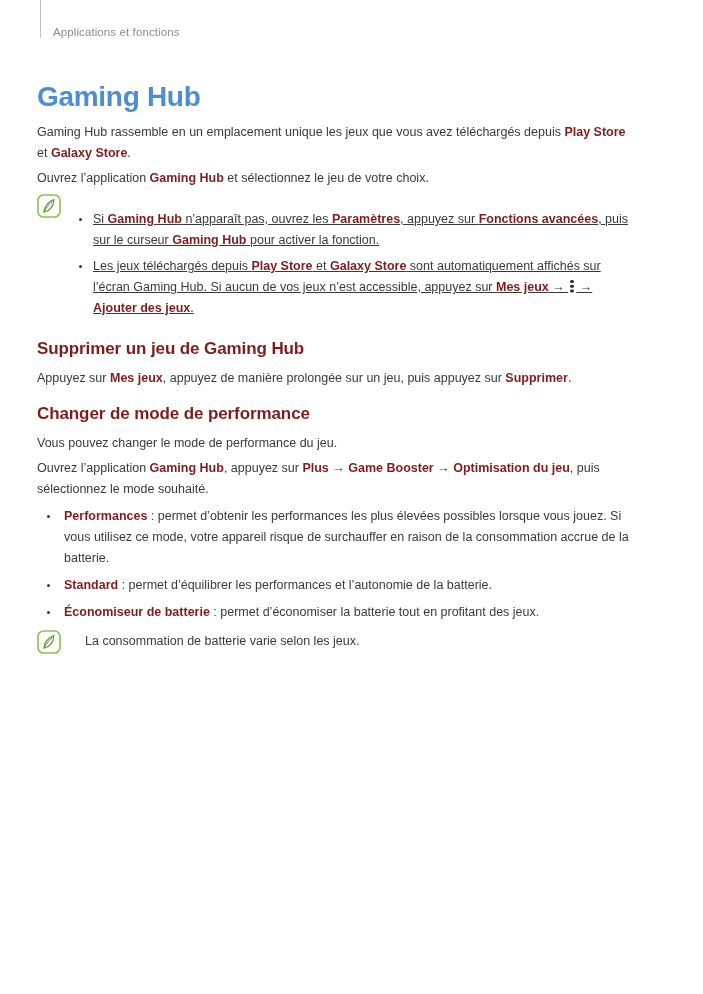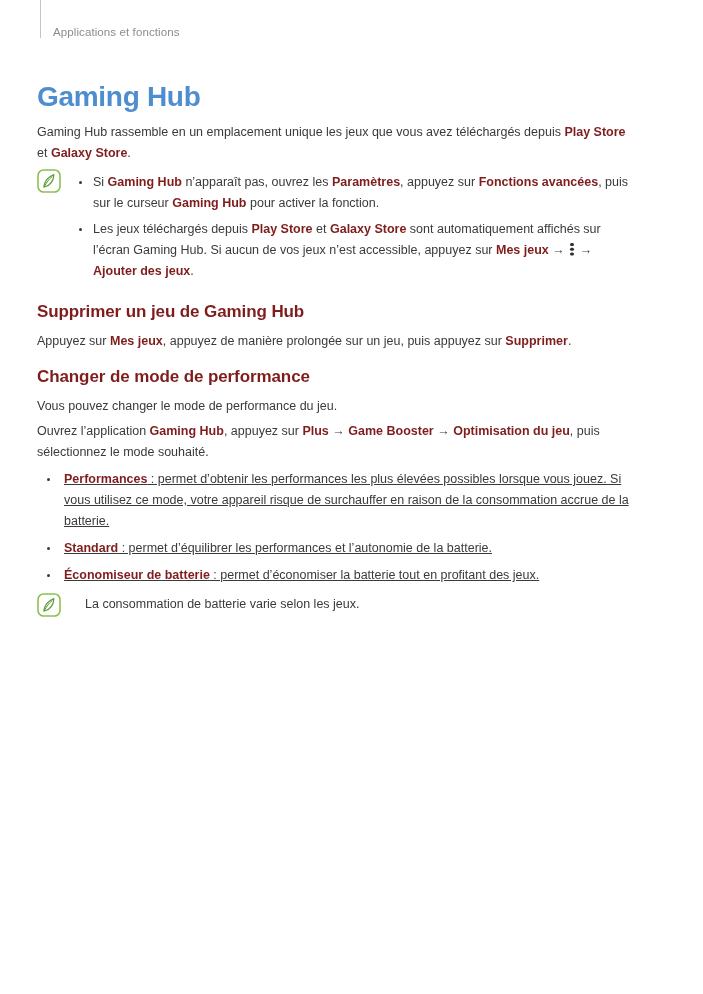--- a/index.html
+++ b/index.html
@@ -59,23 +59,24 @@
     align-items:flex-start;
     margin:2px 0 0 0;
   }
   .note .leaf-wrap{
     flex:none;
     width:24px; height:24px;
     margin-top:1px;
   }
   .note-list{
     list-style:none;
-    margin:4px 0 0 17px;
+    margin:16px 0 0 17px;
     padding:0;
     flex:1;
+    text-decoration:underline;
   }
   .note-list li{
     position:relative;
     padding-left:15px;
     margin-bottom:5px;
     font-size:12.5px;
     line-height:21px;
   }
   .note-list li::before{
     content:"";
@@ -89,21 +90,20 @@
     margin-left:24px;
     font-size:12.5px;
     line-height:21px;
     padding-top:2px;
   }
   
   .main-list{
     list-style:none;
     margin:6px 0 0 0;
     padding:0;
-    text-decoration:underline;
   }
   .main-list li{
     position:relative;
     padding-left:27px;
     margin-bottom:6px;
     font-size:12.5px;
     line-height:21px;
   }
   .main-list li::before{
     content:"";
@@ -147,20 +147,21 @@
 
   <div class="top-rule"></div>
 
   <div class="crumb">Applications et fonctions</div>
 
   <div class="content">
 
     <h1 class="title">Gaming Hub</h1>
 
     <p class="body"><span>Gaming Hub rassemble en un emplacement unique les jeux que vous avez téléchargés depuis </span><b>Play Store</b><span> et </span><b>Galaxy Store</b><span>.</span></p>
+    <p class="body"><span>Ouvrez l’application </span><b>Gaming Hub</b><span> et sélectionnez le jeu de votre choix.</span></p>
 
     <div class="note">
       <span class="leaf-wrap">
         <svg viewBox="0 0 24 24" width="24" height="24">
           <rect x="1" y="1" width="22" height="22" rx="5.5" fill="none" stroke="#8bc152" stroke-width="1.6"></rect>
           <path d="M6.8 18.2 C 7.6 12.4, 10.6 8, 16.9 5.6 C 16.4 12.2, 13.2 16.5, 7.5 18 Z" fill="#ffffff" stroke="#5f9e3c" stroke-width="1.2" stroke-linejoin="round"></path>
           <path d="M7.4 17.6 C 9.4 13.4, 12.2 10.2, 15.3 7.4" fill="none" stroke="#5f9e3c" stroke-width="1"></path>
         </svg>
       </span>
       <ul class="note-list">

